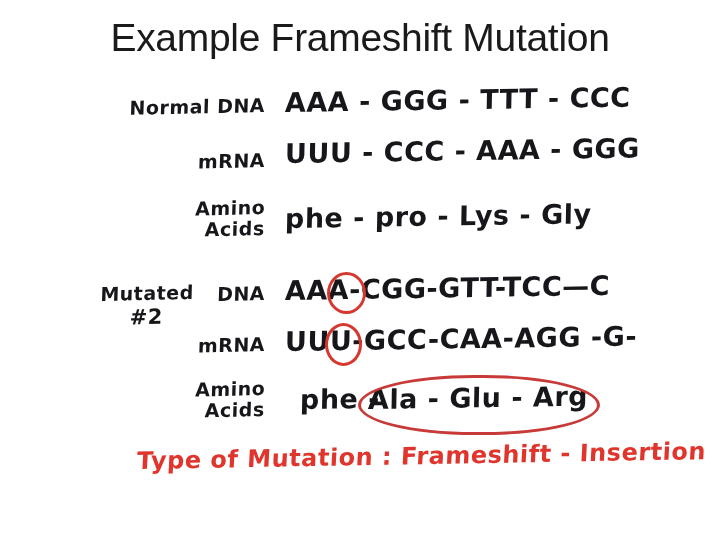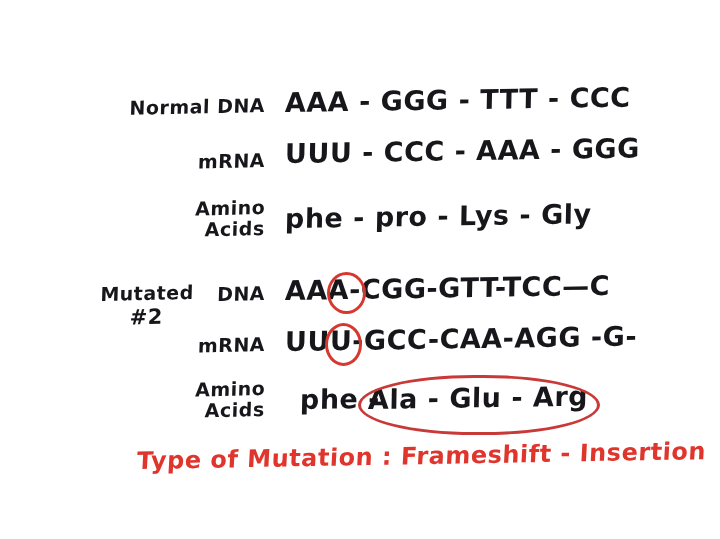--- a/index.html
+++ b/index.html
@@ -97,20 +97,21 @@
     white-space: nowrap;
     transform: rotate(-1deg) skewX(-4deg);
     transform-origin: left center;
   }
 </style>
 </head>
 <body>
 
 <div id="slide">
 
+  <div id="title">Example Frameshift Mutation</div>
 
   <div class="row-label hand" style="left:80px; top:95px; width:185px;">Normal DNA</div>
   <div class="seq hand" style="left:285px; top:88px;">AAA - GGG - TTT - CCC</div>
 
   <div class="row-label hand" style="left:80px; top:150px; width:185px;">mRNA</div>
   <div class="seq hand" style="left:285px; top:139px;">UUU - CCC -  AAA - GGG</div>
 
   <div class="row-label two-line hand" style="left:80px; top:197px; width:185px;">
     <div>Amino</div>
     <div>Acids</div>

